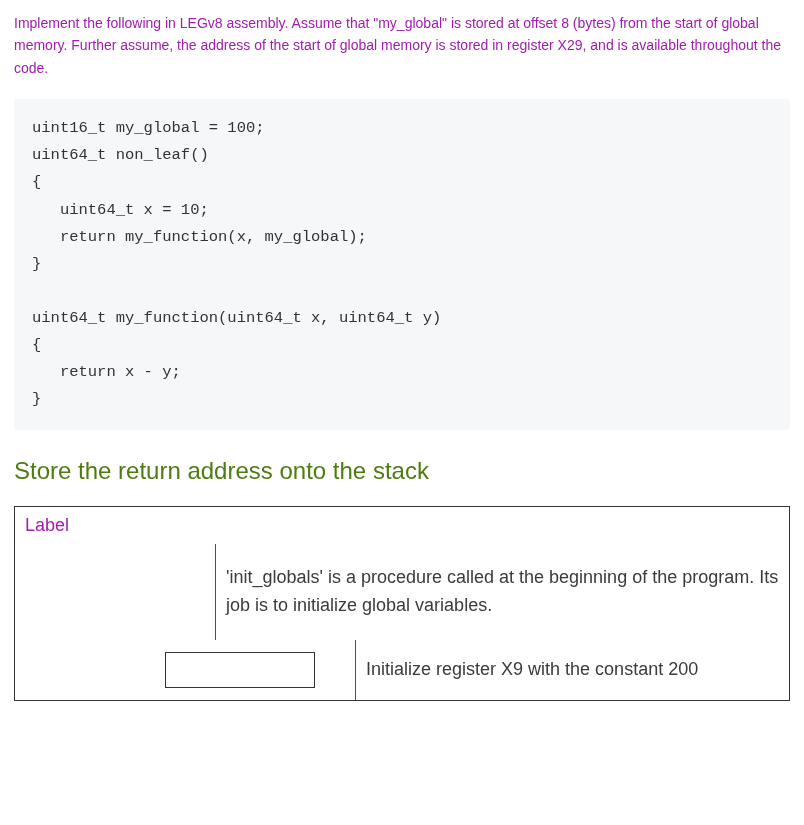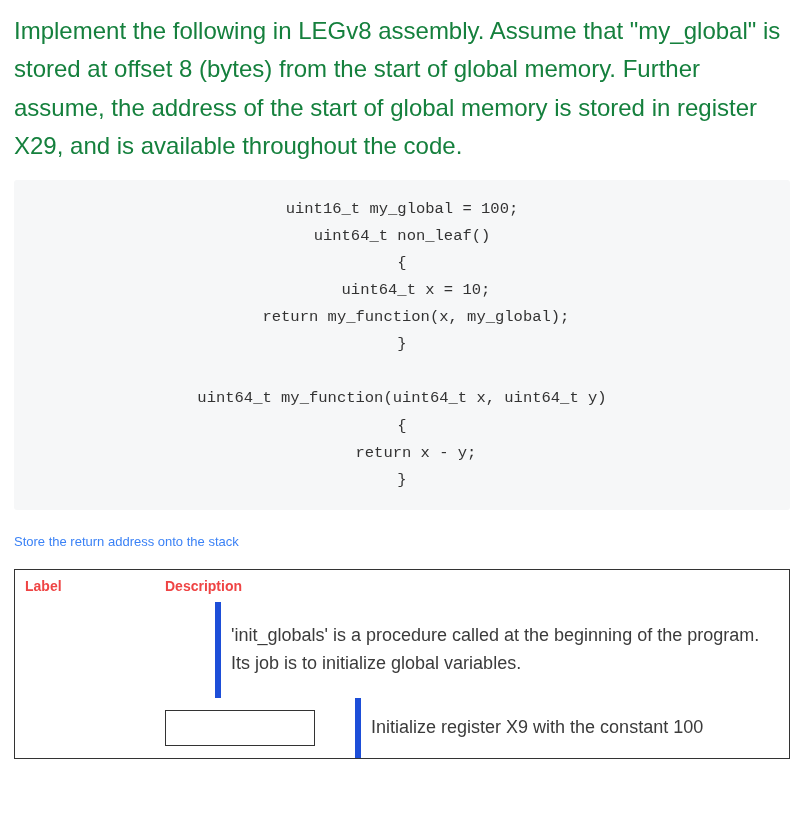--- a/index.html
+++ b/index.html
@@ -8,57 +8,56 @@
       padding: 0;
     }
     body {
       font-family: 'Segoe UI', Tahoma, Geneva, Verdana, sans-serif;
       background: #ffffff;
       color: #333;
       width: 804px;
       padding: 12px 14px;
     }
     .intro-text {
-      font-size: 24px;
+      font-size: 14px;
       line-height: 1.6;
-      color: #15803d;
-      margin-bottom: 14px;
+      color: #a21caf;
+      margin-bottom: 20px;
     }
     .code-block {
       background: #f6f7f8;
       border-radius: 3px;
       padding: 16px 18px;
       font-family: 'Consolas', 'Courier New', monospace;
       font-size: 15.5px;
       line-height: 1.75;
       color: #333;
       margin-bottom: 22px;
       white-space: pre;
-      text-align: center;
     }
     .instruction-text {
-      font-size: 13px;
+      font-size: 24px;
       line-height: 1.6;
-      color: #3b82f6;
+      color: #4d7c0f;
       margin-bottom: 16px;
     }
     .asm-table {
       border: 1px solid #333;
       width: 100%;
       border-collapse: collapse;
     }
     .asm-header {
       display: flex;
       border-bottom: 0;
     }
     .asm-header .col {
       padding: 8px 10px;
-      font-size: 14px;
-      font-weight: 700;
-      color: #ef4444;
+      font-size: 18px;
+      font-weight: 400;
+      color: #a21caf;
     }
     .asm-row {
       display: flex;
       align-items: stretch;
     }
     .col-label {
       width: 140px;
       flex-shrink: 0;
     }
     .col-instruction {
@@ -70,21 +69,21 @@
     }
     .asm-row .col {
       padding: 6px 10px;
       font-size: 18px;
       color: #3b3b3b;
       line-height: 1.55;
       display: flex;
       align-items: center;
     }
     .desc-cell {
-      border-left: 6px solid #1d4ed8;
+      border-left: 1px solid #1d4ed8;
     }
     .input-box {
       width: 150px;
       height: 36px;
       border: 1px solid #333;
       background: #fff;
       font-size: 15px;
       padding: 4px 6px;
       margin: 2px 0;
     }
@@ -110,28 +109,27 @@
 uint64_t my_function(uint64_t x, uint64_t y)
 {
    return x - y;
 }</div>
 
 <div class="instruction-text">Store the return address onto the stack</div>
 
 <div class="asm-table">
   <div class="asm-header">
     <div class="col col-label">Label</div>
-    <div class="col col-description">Description</div>
   </div>
 
   <div class="asm-row row-init-globals">
     <div class="col col-instruction"></div>
     <div class="col col-description desc-cell">'init_globals' is a procedure called at the beginning of the program.  Its job is to initialize global variables.</div>
   </div>
 
   <div class="asm-row row-x9">
     <div class="col col-label"></div>
     <div class="col col-instruction">
       <input type="text" class="input-box" value="" style="">
     </div>
-    <div class="col col-description desc-cell">Initialize register X9 with the constant 100</div>
+    <div class="col col-description desc-cell">Initialize register X9 with the constant 200</div>
   </div>
 </div>
 
 </body></html>

